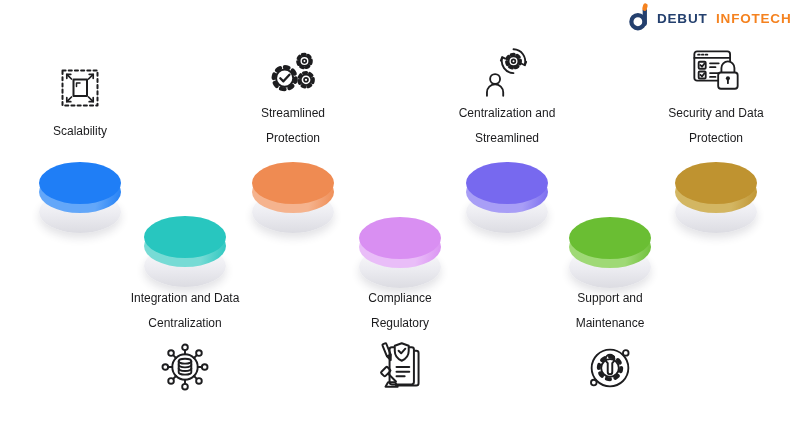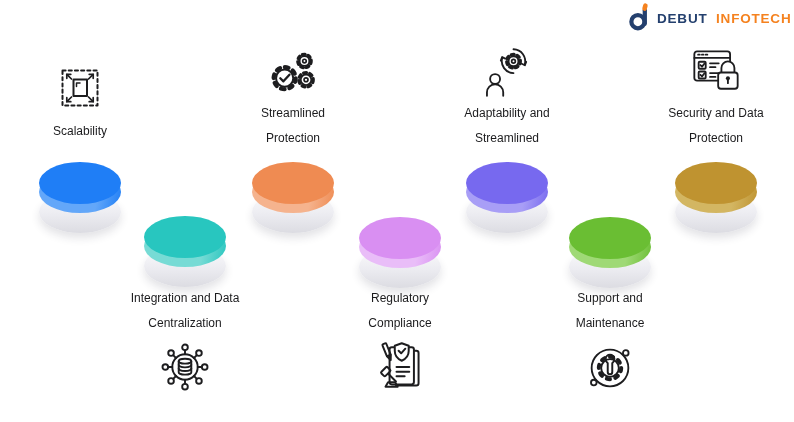--- a/index.html
+++ b/index.html
@@ -145,22 +145,22 @@
     </div>
   </div>
 
   <div class="item" style="left:300px">
     <div class="disc" style="top: 217px; --c: #D98FF2; --side: #E9BDF8;">
       <div class="ell base"></div>
       <div class="ell mid"></div>
       <div class="ell face"></div>
     </div>
     <div class="label" style="top:286px">
+      <div>Compliance</div>
       <div>Regulatory</div>
-      <div>Compliance</div>
     </div>
     <div class="icon" style="top:338px">
       <svg width="56" height="58" viewBox="0 0 48 50">
         <g class="ic" stroke-width="1.8">
           <rect x="20" y="11" width="20" height="30" rx="2"></rect>
           <rect class="wfill" x="15" y="8" width="21" height="32" rx="2"></rect>
           <path class="wfill" d="M25.5,4.5 l6,2.2 v4.6 c0,4.3 -2.4,6.8 -6,8.3 c-3.6,-1.5 -6,-4 -6,-8.3 V6.7 z"></path>
           <polyline points="22.8,11 25,13.2 28.6,9.2"></polyline>
           <line x1="21" y1="25" x2="32" y2="25"></line>
           <line x1="21" y1="29" x2="32" y2="29"></line>
@@ -187,21 +187,21 @@
           <path d="M30,3 a11,11 0 0 1 10.3,14.3"></path>
           <polyline points="37.6,16.4 40.5,17.8 41.7,14.6"></polyline>
           <path d="M30,25 a11,11 0 0 1 -10.3,-14.3"></path>
           <polyline points="22.4,11.6 19.5,10.2 18.3,13.4"></polyline>
           <circle cx="13" cy="30.5" r="4.6"></circle>
           <path d="M5.5,46 v-3.2 a7.5,7.5 0 0 1 15,0 V46"></path>
         </g>
       </svg>
     </div>
     <div class="label" style="top:101px">
-      <div>Adaptability and</div>
+      <div>Centralization and</div>
       <div>Streamlined</div>
     </div>
     <div class="disc" style="top: 162px; --c: #7769EF; --side: #A89EF6;">
       <div class="ell base"></div>
       <div class="ell mid"></div>
       <div class="ell face"></div>
     </div>
   </div>
 
   <div class="item" style="left:510px">

